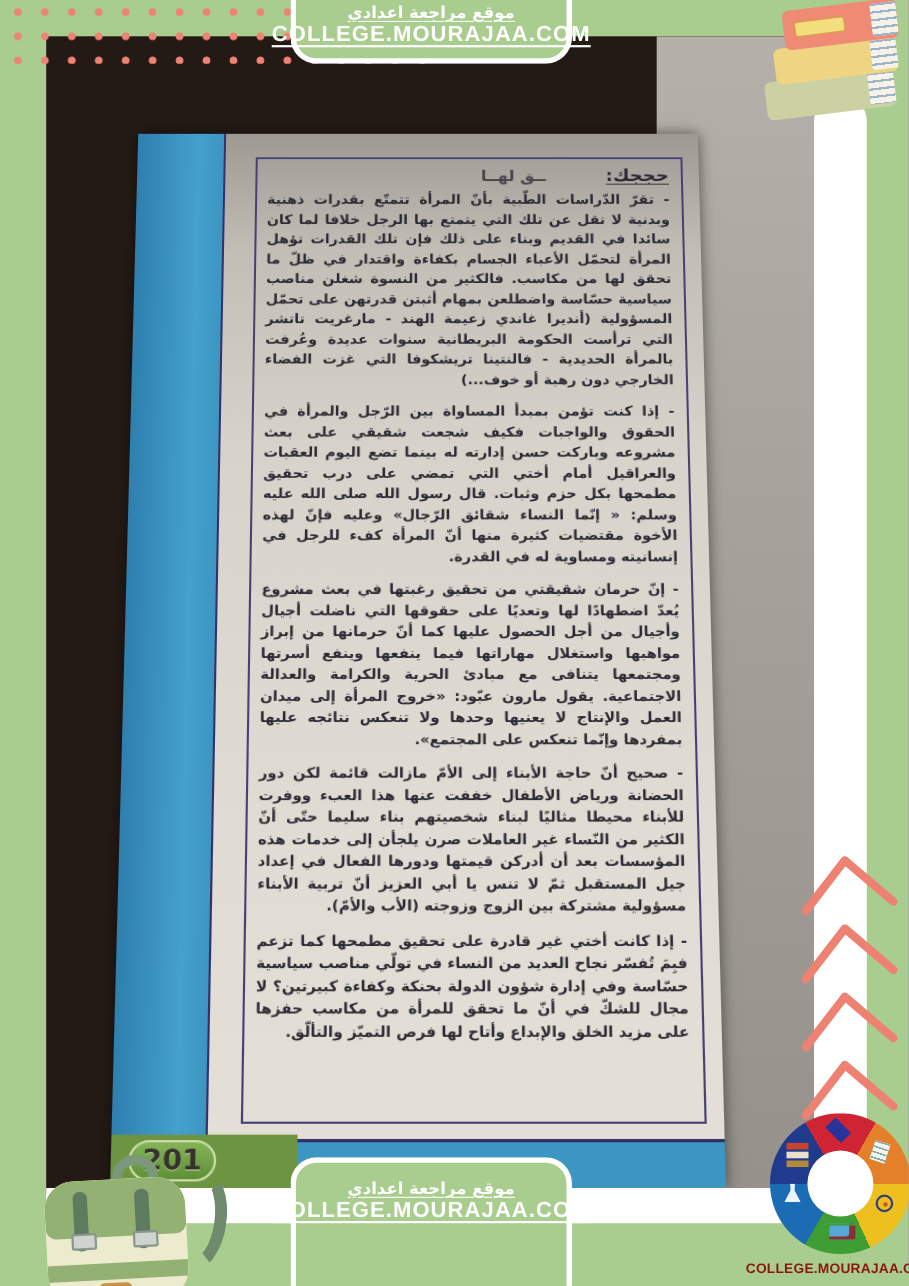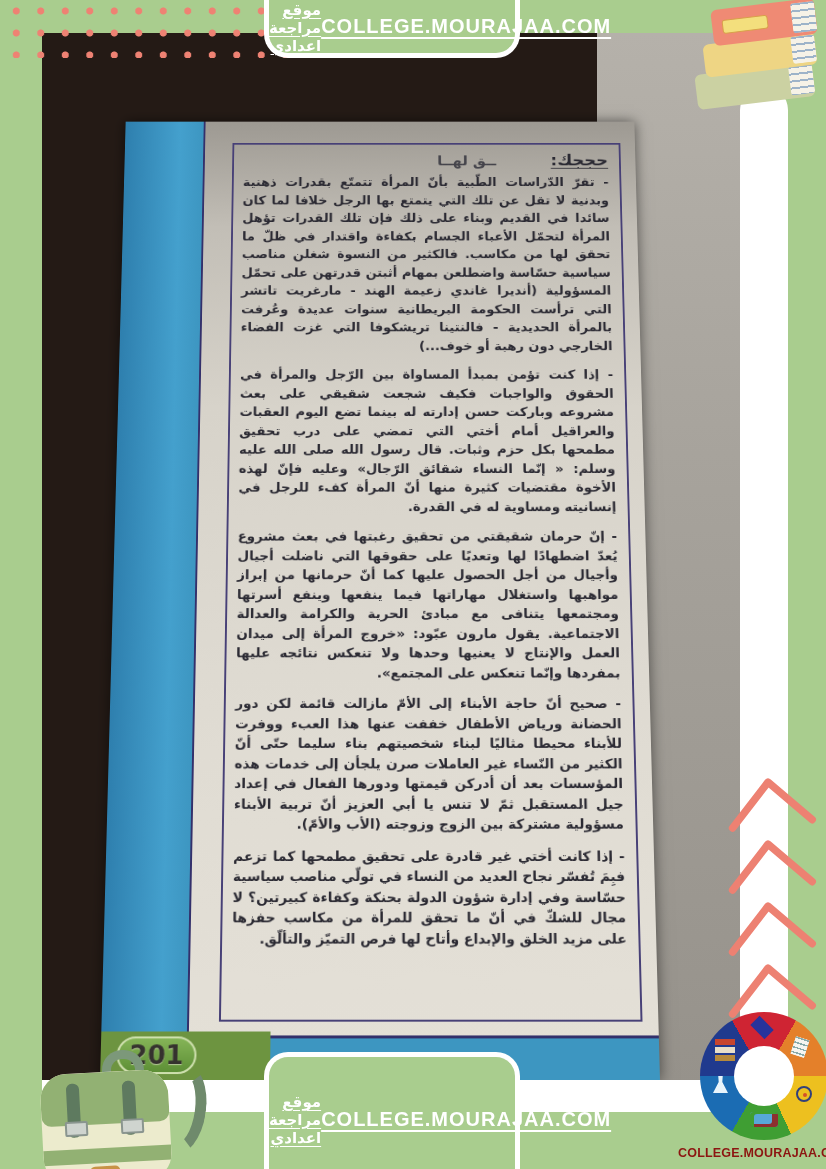--- a/index.html
+++ b/index.html
@@ -37,21 +37,21 @@
   .text-block p{margin:0 0 12px;font-size:14px;font-weight:bold;line-height:21.5px;}
 
   
   .white-strip-right{position:absolute;left:740px;top:86px;width:48px;height:1008px;
          background:#fff;border-radius:24px;z-index:20;}
   .white-band-bottom{position:absolute;left:42px;top:1080px;width:706px;height:32px;
          background:#fff;z-index:20;}
 
   
   .tab{position:absolute;left:264px;width:256px;background:#a9cd8e;z-index:30;
-       display:flex;flex-direction:row;align-items:center;}
+       display:flex;flex-direction:column;align-items:center;}
   .tab-top{top:0;height:58px;border:5px solid #fff;border-top:none;
        border-radius:0 0 24px 24px;}
   .tab-bottom{top:1052px;height:117px;border:5px solid #fff;border-bottom:none;
        border-radius:24px 24px 0 0;padding-top:12px;}
   .site-title-ar{font-size:15px;font-weight:bold;color:#fff;direction:rtl;
        text-decoration:underline;text-underline-offset:3px;margin-top:2px;}
   .site-url{font-family:"Liberation Sans",sans-serif;font-size:20px;font-weight:bold;
        color:#fff;letter-spacing:1px;text-decoration:underline;text-underline-offset:4px;}
 
   

